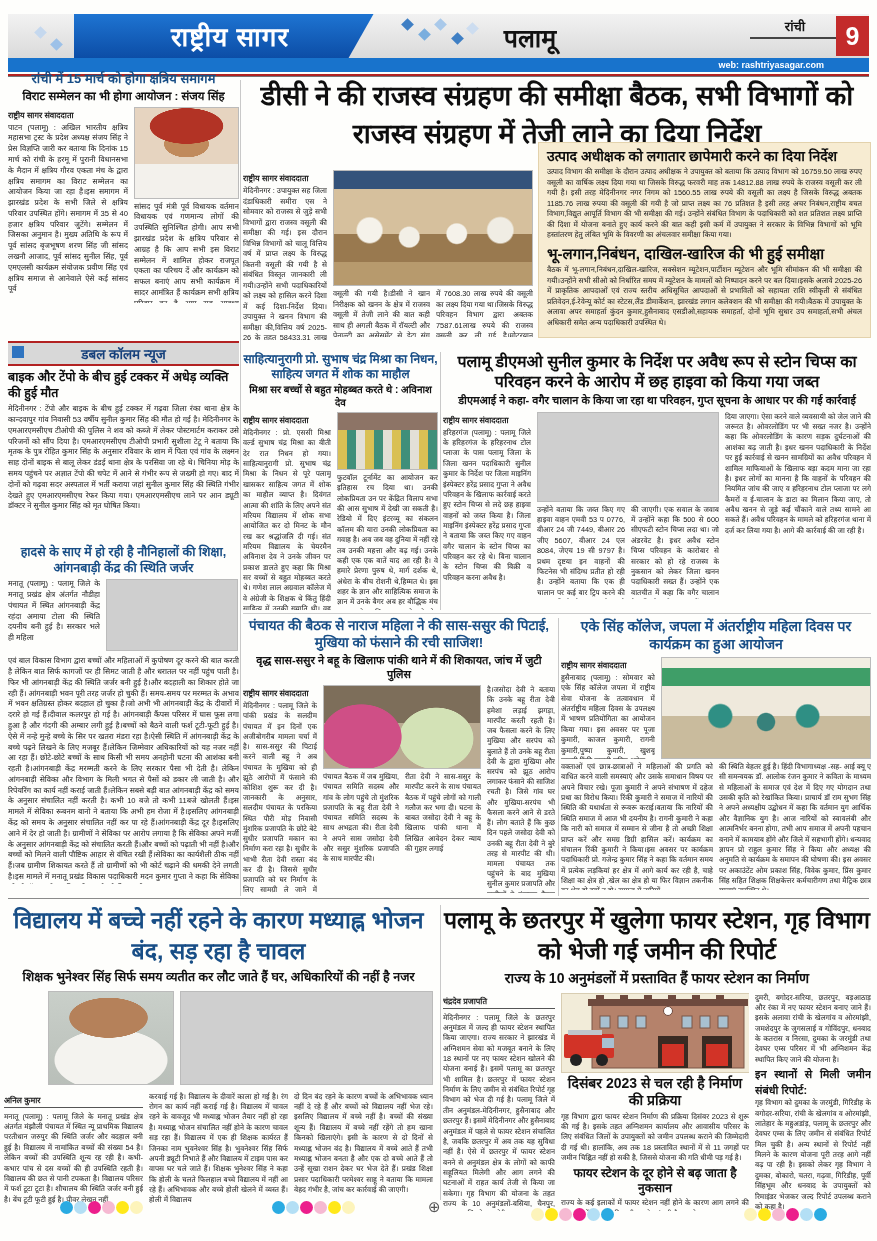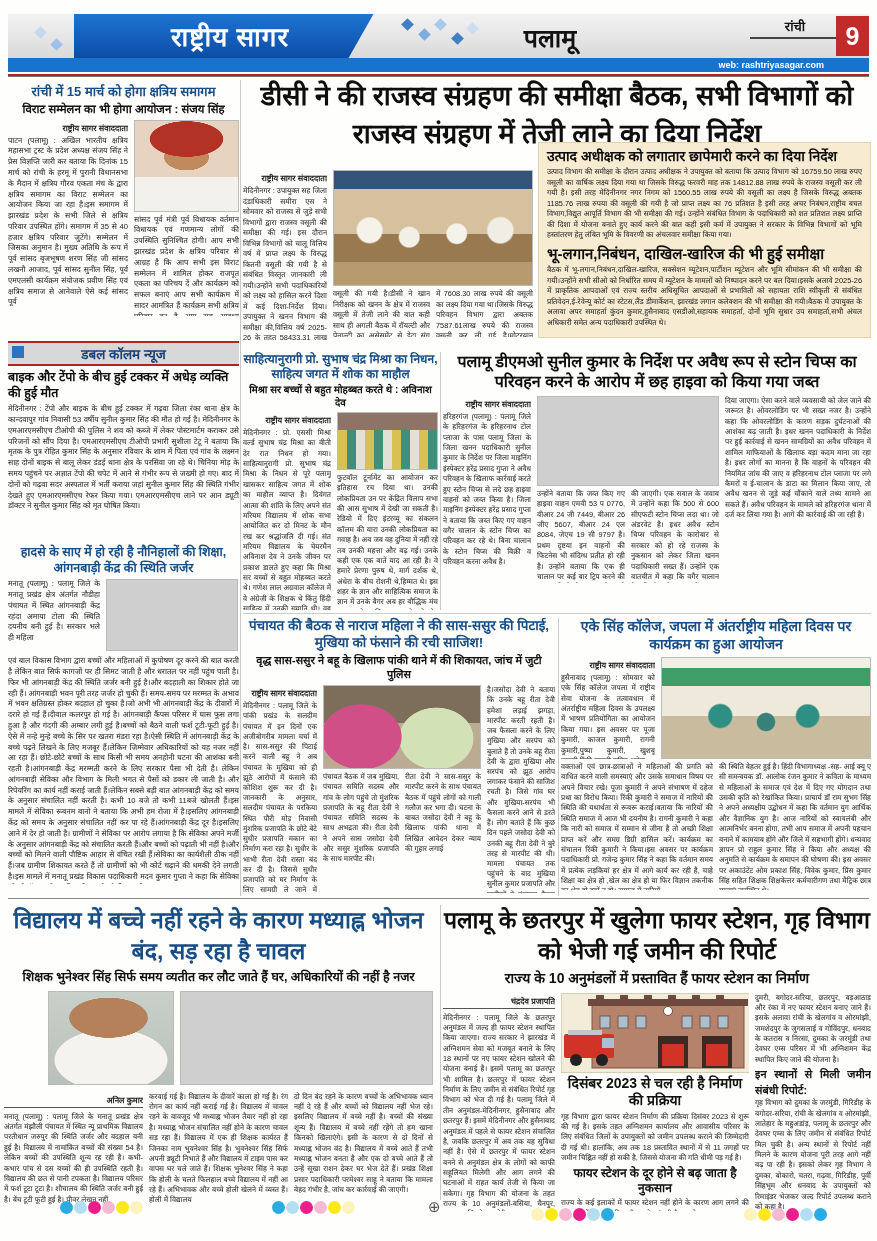--- a/index.html
+++ b/index.html
@@ -7,38 +7,38 @@
         font-family:"Liberation Sans","DejaVu Sans",sans-serif;color:#1a1a1a;}
   
   .hdr{position:absolute;left:8px;top:14px;width:861px;height:44px;
        background:linear-gradient(180deg,#f2f2f2,#dadada);}
   .mast{position:absolute;left:66px;top:0;width:312px;height:44px;
         background:linear-gradient(180deg,#1e74d2,#0c4da6);
         clip-path:polygon(0 0,96% 0,88% 100%,0 100%);
         display:flex;align-items:center;justify-content:center;}
   .mast span{color:#fff;font-weight:700;font-size:26px;letter-spacing:1px;}
   .dmd{position:absolute;width:9px;height:9px;transform:rotate(45deg);}
-  .section{position:absolute;left:392px;top:6px;width:300px;text-align:center;
+  .section{position:absolute;left:372px;top:6px;width:300px;text-align:center;
            font-size:25px;font-weight:700;color:#111;}
   .cityblk{position:absolute;left:742px;top:3px;width:90px;text-align:center;}
   .city{font-size:13px;font-weight:700;color:#111;border-bottom:2px solid #444;padding-bottom:2px;}
   .date{font-size:8.5px;font-weight:700;color:#222;margin-top:18px;font-family:Liberation Serif, serif;}
   .pgno{position:absolute;left:836px;top:2px;width:33px;height:40px;background:#c32b2b;
         color:#fff;font-size:25px;font-weight:700;display:flex;align-items:center;justify-content:center;}
   .webstrip{position:absolute;left:8px;top:58px;width:861px;height:14px;background:#1873cc;
             display:flex;align-items:center;justify-content:flex-end;padding-right:45px;box-sizing:border-box;}
   .webstrip span{color:#fff;font-size:9px;font-weight:700;}
   .redrule{position:absolute;left:8px;top:74px;width:861px;height:3px;
            background:linear-gradient(180deg,#b22222 60%,#777 60%);}
   
   .art{position:absolute;}
   .h-blue{color:#184e86;font-weight:700;line-height:1.25;text-align:center;}
   .h-black{color:#0e0e0e;font-weight:700;line-height:1.25;text-align:center;}
   .sub{font-weight:700;color:#111;text-align:center;line-height:1.25;}
-  .byline{font-weight:700;font-size:8px;text-align:right;color:#222;margin:2px 0 3px 0;}
+  .byline{font-weight:700;font-size:8px;text-align:left;color:#222;margin:2px 0 3px 0;}
   .byline.rule{border-bottom:1px solid #555;padding-bottom:2px;margin-bottom:4px;}
   .body{font-size:7.6px;line-height:1.42;text-align:justify;color:#161616;}
   .cols{display:flex;gap:6px;align-items:stretch;}
   .cols>*{overflow:hidden;}
   .clip{overflow:hidden;}
   .lead{font-weight:700;}
   
   .dcnbar{position:absolute;left:8px;width:231px;height:21px;background:#d8d8d8;
           border-top:2px solid #b22222;border-bottom:2px solid #b22222;
           display:flex;align-items:center;justify-content:center;}
@@ -125,21 +125,21 @@
       <div class="city">रांची</div>
       <div class="date">मंगलवार, 10 मार्च 2026</div>
     </div>
   </div>
   <div class="pgno" style="top:16px;">9</div>
   <div class="webstrip">
     <span>web: rashtriyasagar.com</span>
   </div>
   <div class="redrule"></div>
 
-  <div class="art" style="left:8px;top:84px;width:231px;">
+  <div class="art" style="left:8px;top:71px;width:231px;">
     <div class="h-blue" style="font-size:13px;">रांची में 15 मार्च को होगा क्षत्रिय समागम</div>
     <div class="sub" style="font-size:11.5px;margin-top:2px;">विराट सम्मेलन का भी होगा आयोजन : संजय सिंह</div>
     <div class="cols" style="height:196px;margin-top:3px;">
       <div style="width:120px;">
         <div class="byline">राष्ट्रीय सागर संवाददाता</div>
         <div class="body">पाटन (पलामू) : अखिल भारतीय क्षत्रिय महासभा ट्रस्ट के प्रदेश अध्यक्ष संजय सिंह ने प्रेस विज्ञप्ति जारी कर बताया कि दिनांक 15 मार्च को रांची के हरमू में पुरानी विधानसभा के मैदान में क्षत्रिय गौरव एकता मंच के द्वारा क्षत्रिय समागम का विराट सम्मेलन का आयोजन किया जा रहा है।इस समागम में झारखंड प्रदेश के सभी जिले से क्षत्रिय परिवार उपस्थित होंगे। समागम में 35 से 40 हजार क्षत्रिय परिवार जुटेंगे। सम्मेलन में जिसका अनुमान है। मुख्य अतिथि के रूप में पूर्व सांसद बृजभूषण शरण सिंह जी सांसद लखनौ आजाद, पूर्व सांसद सुनील सिंह, पूर्व एमएलसी कार्यक्रम संयोजक प्रवीण सिंह एवं क्षत्रिय समाज से आनेवाले ऐसे कई सांसद पूर्व</div>
       </div>
       <div style="width:105px;">
         <div class="photo ph-turban" style="width:105px;height:92px;"></div>
         <div class="body" style="margin-top:3px;">सांसद पूर्व मंत्री पूर्व विधायक वर्तमान विधायक एवं गणमान्य लोगों की उपस्थिति सुनिश्चित होगी। आप सभी झारखंड प्रदेश के क्षत्रिय परिवार से आग्रह है कि आप सभी इस विराट सम्मेलन में शामिल होकर राजपूत एकता का परिचय दें और कार्यक्रम को सफल बनाएं आप सभी कार्यक्रम में सादर आमंत्रित हैं कार्यक्रम सभी क्षत्रिय परिवार का है आप सब आवश्य सम्मिलित होकर गौरव बढ़ाएं।।</div>
@@ -201,20 +201,21 @@
       </div>
       <div style="width:101px;">
         <div class="photo ph-group" style="width:101px;height:58px;"></div>
         <div class="body" style="font-size:7.3px;margin-top:3px;">फुटबॉल टूर्नामेंट का आयोजन कर इतिहास रच दिया था। उनकी लोकप्रियता उन पर केंद्रित विलाप सभा की आस सुभाष में देखी जा सकती है। रेडियो में दिए इंटरव्यू का संकलन कॉलम की यारा उनकी लोकप्रियता का गवाह है। अब जब वह दुनिया में नहीं रहे तब उनकी महत्ता और बढ़ गई। उनके कही एक एक बातें याद आ रही है। वे हमारे प्रेरणा पुरुष थे, मार्ग दर्शक थे, अंधेरा के बीच रोशनी थे,हिम्मत थे। इस शहर के ज्ञान और साहित्यिक समाज के ज्ञान में उनके बैगर अब हर बौद्धिक मंच अधूरा लगेगा। शिक्षा जगत से जुड़े लोग सामाजिक राजनीतिक कार्यकर्ता उनके निधन से मर्माहत हैं। उनके जाने से पलामू के लिए अपूरणीय क्षति है।</div>
       </div>
     </div>
   </div>
 
   <div class="art" style="left:443px;top:352px;width:428px;">
     <div class="h-black" style="font-size:16px;">पलामू डीएमओ सुनील कुमार के निर्देश पर अवैध रूप से स्टोन चिप्स का परिवहन करने के आरोप में छह हाइवा को किया गया जब्त</div>
+    <div class="sub" style="font-size:11px;margin-top:2px;">डीएमआई ने कहा- वगैर चालान के किया जा रहा था परिवहन, गुप्त सूचना के आधार पर की गई कार्रवाई</div>
     <div class="cols" style="height:190px;margin-top:4px;">
       <div style="width:88px;">
         <div class="byline">राष्ट्रीय सागर संवाददाता</div>
         <div class="body" style="font-size:7.3px;">हरिहरगंज (पलामू) : पलामू जिले के हरिहरगंज के हरिहरनाथ टोल प्लाजा के पास पलामू जिला के जिला खनन पदाधिकारी सुनील कुमार के निर्देश पर जिला माइनिंग इंस्पेक्टर हरेंद्र प्रसाद गुप्ता ने अवैध परिवहन के खिलाफ कार्रवाई करते हुए स्टोन चिप्स से लदे छह हाइवा वाहनों को जब्त किया है। जिला माइनिंग इंस्पेक्टर हरेंद्र प्रसाद गुप्ता ने बताया कि जब्त किए गए वाहन वगैर चालान के स्टोन चिप्स का परिवहन कर रहे थे। बिना चालान के स्टोन चिप्स की बिक्री व परिवहन करना अवैध है।</div>
       </div>
       <div style="width:182px;">
         <div class="photo ph-trucks" style="width:182px;height:90px;"></div>
         <div class="cols" style="height:94px;margin-top:3px;">
           <div class="body" style="flex:1;font-size:7.3px;">उन्होंने बताया कि जब्त किए गए हाइवा वाहन एमवी 53 प 0776, बीआर 24 जी 7449, बीआर 26 जीए 5607, बीआर 24 एल 8084, जेएच 19 सी 9797 है। प्रथम दृष्टया इन वाहनों की फिटनेस भी संदिग्ध प्रतीत हो रही है। उन्होंने बताया कि एक ही चालान पर कई बार ट्रिप करने की सूचना मिली है। साथ ही दूसरे राज्यों के चालान पर भी वाहनों के परिचालन की जांच</div>
           <div class="body" style="flex:1;font-size:7.3px;">की जाएगी। एक सवाल के जवाब में उन्होंने कहा कि 500 से 600 सीएफटी स्टोन चिप्स लदा था। जो अंडरवेट है। इधर अवैध स्टोन चिप्स परिवहन के कारोबार से सरकार को हो रहे राजस्व के नुकसान को लेकर जिला खनन पदाधिकारी सख्त हैं। उन्होंने एक बातचीत में कहा कि वगैर चालान के किसी भी हाल में खनन सामग्रियों का परिवहन पलामू जिले में नहीं होने</div>

